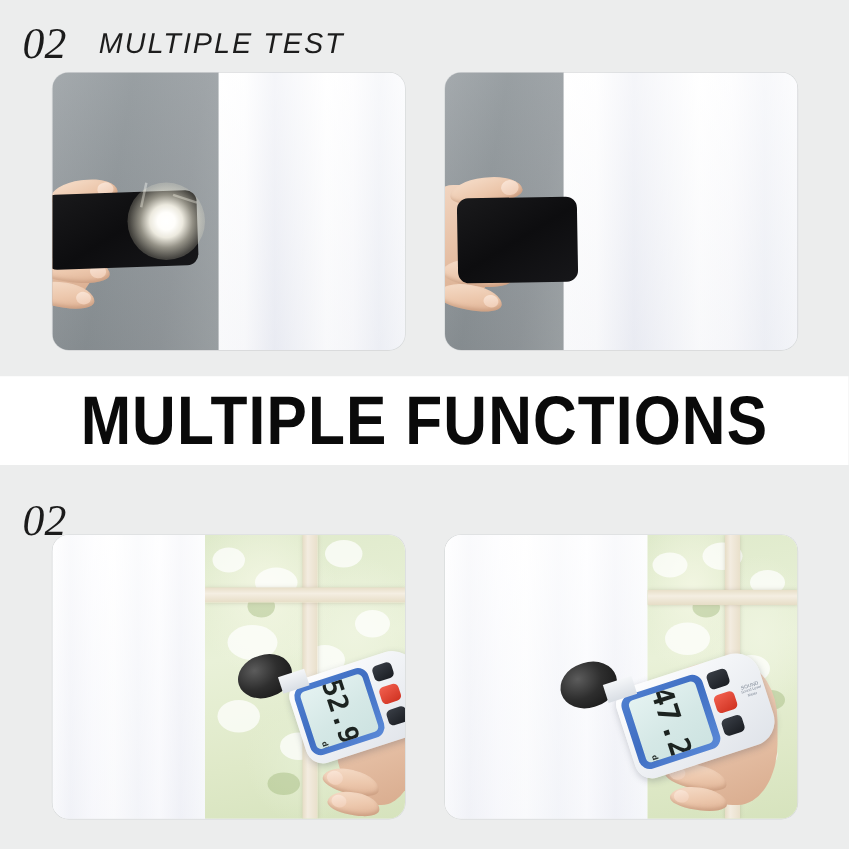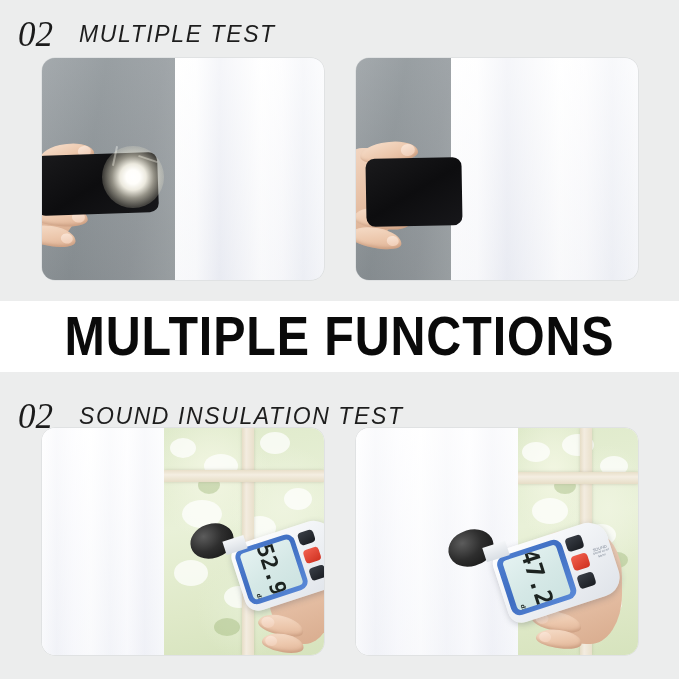--- a/index.html
+++ b/index.html
@@ -343,21 +343,20 @@
     <div class="phone" style="left:10px; top:100px; width:96px; height:68px; transform:rotate(-1deg);"></div>
   </div>
 </div>
 
 <div id="banner" style="top:301px; height:71px;">
   <span id="banner-text">MULTIPLE FUNCTIONS</span>
 </div>
 
 <div class="section-head" style="top:388px;">
   <span class="sec-num">02</span>
-  <span class="sec-title">SOUND INSULATION TEST</span>
 </div>
 
 <div class="card" style="left:42px; top:428px; width:282px; height:227px;">
   <div class="sound-scene">
 
     <div class="curtain" style="width:122px;"></div>
 
     <div class="window">
       <div class="leaf" style="left:6px;  top:10px;  width:26px; height:20px;"></div>
       <div class="leaf" style="left:40px; top:26px;  width:34px; height:24px;"></div>

